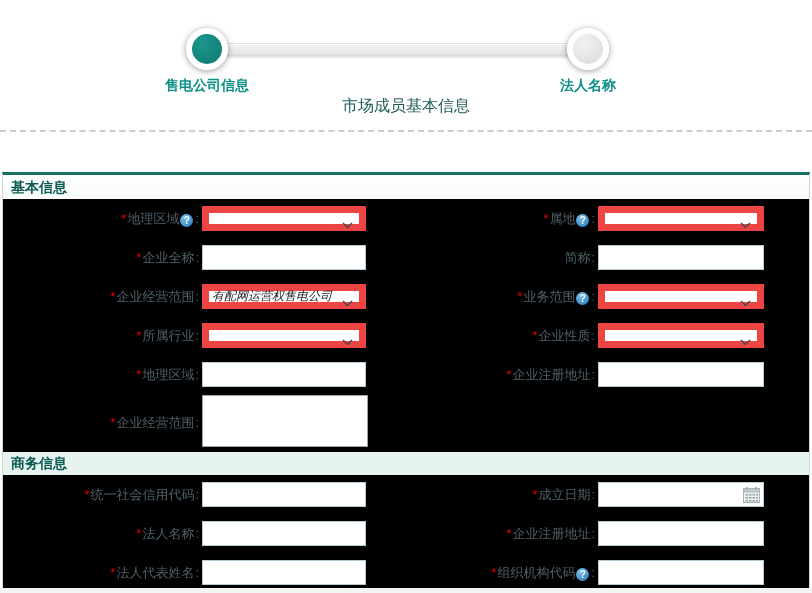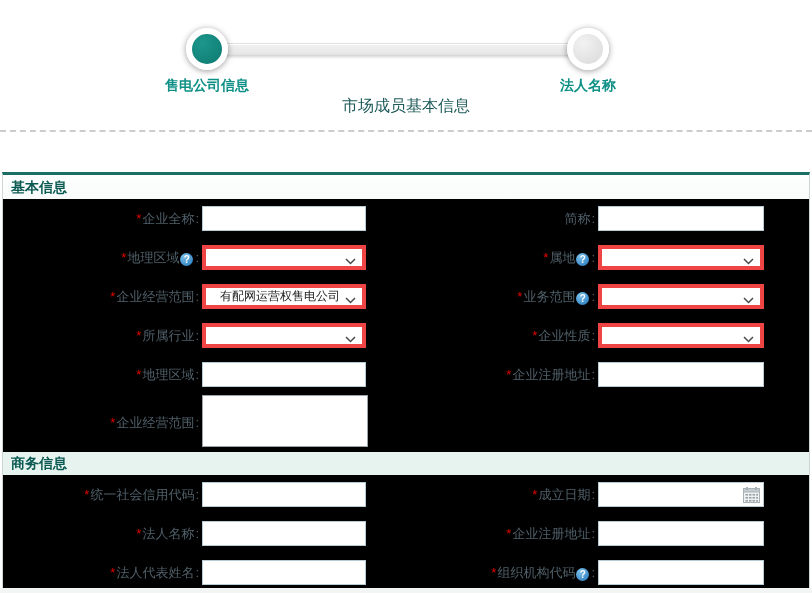--- a/index.html
+++ b/index.html
@@ -48,23 +48,23 @@
   .help { display: inline-block; width: 13px; height: 13px; margin: 0 1px; border-radius: 50%;
           background: radial-gradient(circle at 32% 26%, #7cc0ea, #2277bd);
           color: #fff; font-size: 10px; font-weight: bold; line-height: 13px;
           text-align: center; vertical-align: -1px; cursor: pointer; }
 
   .field-cell { padding-left: 2px; }
   .txt { width: 164px; height: 25px; border: 1px solid #b8ccd6; background: #fff;
          font-size: 12px; padding: 0 4px; outline: none; color: #333; }
   .field-cell.right .txt { width: 166px; }
 
-  .select { position: relative; width: 164px; height: 25px; border: 4px solid #ef4444;
+  .select { position: relative; width: 164px; height: 25px; border: 7px solid #ef4444;
             background: #fff; display: flex; align-items: center;
-            padding: 0 18px 0 14px; cursor: default; }
+            padding: 0 18px 0 3px; cursor: default; font-style: italic; }
   .field-cell.right .select { width: 166px; }
   .select-value { font-size: 12px; color: #222; white-space: nowrap; overflow: hidden; }
   .chevron { position: absolute; right: 6px; top: 9px; }
 
   .ta { width: 166px; height: 52px; border: 1px solid #9ba5a9; resize: none;
         font-family: "Liberation Sans", sans-serif; font-size: 12px; padding: 2px 4px;
         outline: none; margin-left: 2px; }
 
   .date-wrap { position: relative; width: 166px; }
   .date-wrap .txt { width: 166px; padding-right: 22px; }
@@ -83,52 +83,52 @@
 
 <div class="page-title">市场成员基本信息</div>
 <div class="dashed-divider"></div>
 
 <div class="form-panel">
 
   <div class="section-header basic">基本信息</div>
 
   <div class="form-row">
     <div class="label-cell">
+      <span class="req">*</span><span>地理区域</span><span class="help">?</span><span class="colon">:</span>
+    </div>
+    <div class="field-cell">
+      <div class="select">
+        <span class="select-value"></span>
+        <svg class="chevron" width="11" height="7" viewBox="0 0 11 7">
+            <path d="M1 1l4.5 4.5L10 1" stroke="#4a4a4a" stroke-width="1.5" fill="none"></path>
+          </svg>
+      </div>
+    </div>
+    <div class="label-cell">
+      <span class="req">*</span><span>属地</span><span class="help">?</span><span class="colon">:</span>
+    </div>
+    <div class="field-cell right">
+      <div class="select">
+        <span class="select-value"></span>
+        <svg class="chevron" width="11" height="7" viewBox="0 0 11 7">
+            <path d="M1 1l4.5 4.5L10 1" stroke="#4a4a4a" stroke-width="1.5" fill="none"></path>
+          </svg>
+      </div>
+    </div>
+  </div>
+
+  <div class="form-row">
+    <div class="label-cell">
       <span class="req">*</span><span>企业全称</span><span class="colon">:</span>
     </div>
     <div class="field-cell"><input class="txt" style=""></div>
     <div class="label-cell">
       <span>简称</span><span class="colon">:</span>
     </div>
     <div class="field-cell right"><input class="txt" style=""></div>
-  </div>
-
-  <div class="form-row">
-    <div class="label-cell">
-      <span class="req">*</span><span>地理区域</span><span class="help">?</span><span class="colon">:</span>
-    </div>
-    <div class="field-cell">
-      <div class="select">
-        <span class="select-value"></span>
-        <svg class="chevron" width="11" height="7" viewBox="0 0 11 7">
-            <path d="M1 1l4.5 4.5L10 1" stroke="#4a4a4a" stroke-width="1.5" fill="none"></path>
-          </svg>
-      </div>
-    </div>
-    <div class="label-cell">
-      <span class="req">*</span><span>属地</span><span class="help">?</span><span class="colon">:</span>
-    </div>
-    <div class="field-cell right">
-      <div class="select">
-        <span class="select-value"></span>
-        <svg class="chevron" width="11" height="7" viewBox="0 0 11 7">
-            <path d="M1 1l4.5 4.5L10 1" stroke="#4a4a4a" stroke-width="1.5" fill="none"></path>
-          </svg>
-      </div>
-    </div>
   </div>
 
   <div class="form-row">
     <div class="label-cell">
       <span class="req">*</span><span>企业经营范围</span><span class="colon">:</span>
     </div>
     <div class="field-cell">
       <div class="select">
         <span class="select-value">有配网运营权售电公司</span>
         <svg class="chevron" width="11" height="7" viewBox="0 0 11 7">

